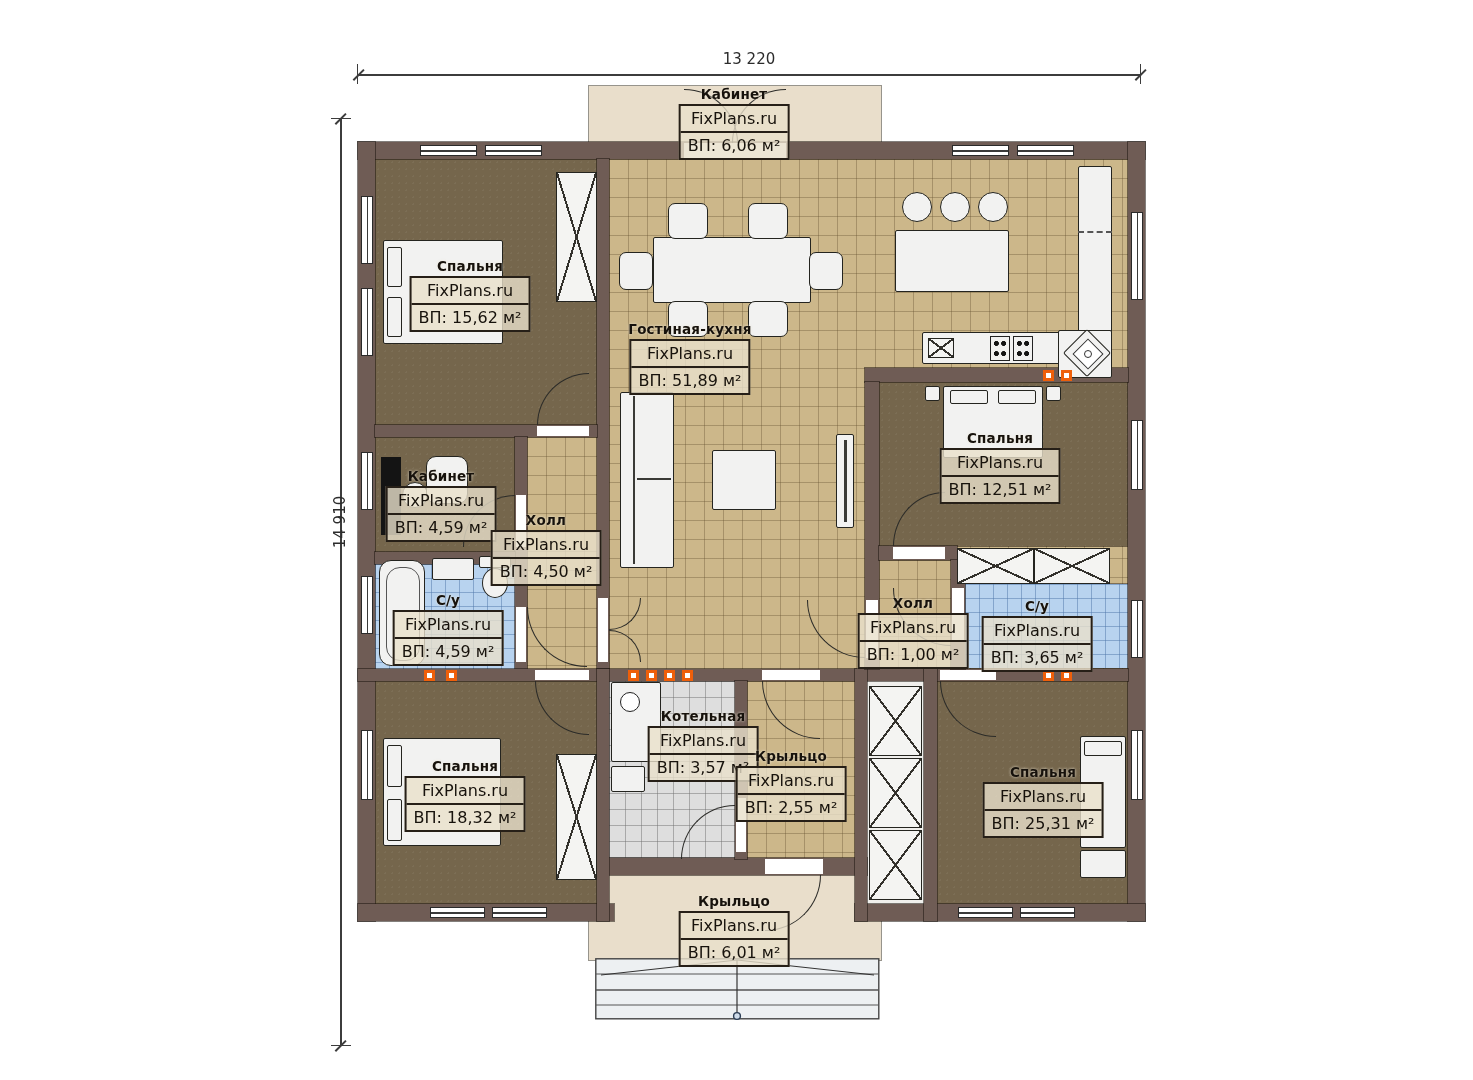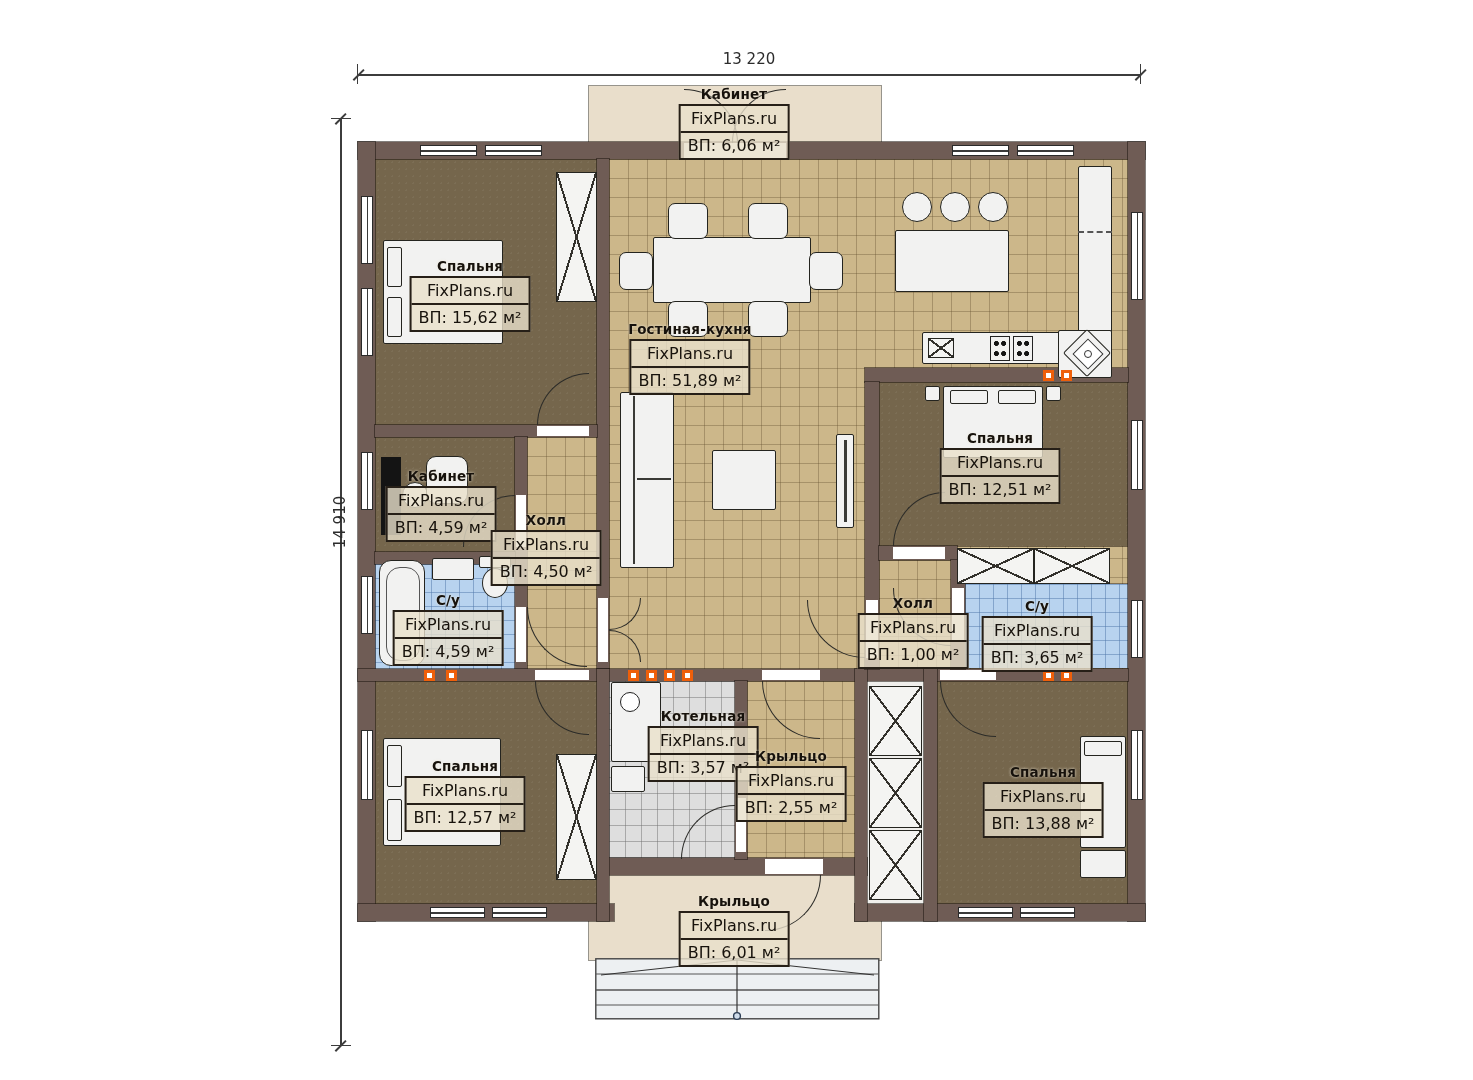--- a/index.html
+++ b/index.html
@@ -290,36 +290,36 @@
       <div class="lrow">ВП: 1,00 м²</div></div>
   </div>
   <div class="rlabel" style="left:1037px;top:598px">
     <div class="rtitle">С/у</div>
     <div class="lbox"><div class="lrow">FixPlans.ru</div>
       <div class="lrow">ВП: 3,65 м²</div></div>
   </div>
   <div class="rlabel" style="left:465px;top:758px">
     <div class="rtitle">Спальня</div>
     <div class="lbox"><div class="lrow">FixPlans.ru</div>
-      <div class="lrow">ВП: 12,57 м²</div></div>
+      <div class="lrow">ВП: 18,32 м²</div></div>
   </div>
   <div class="rlabel" style="left:703px;top:708px">
     <div class="rtitle">Котельная</div>
     <div class="lbox"><div class="lrow">FixPlans.ru</div>
       <div class="lrow">ВП: 3,57 м²</div></div>
   </div>
   <div class="rlabel" style="left:791px;top:748px">
     <div class="rtitle">Крыльцо</div>
     <div class="lbox"><div class="lrow">FixPlans.ru</div>
       <div class="lrow">ВП: 2,55 м²</div></div>
   </div>
   <div class="rlabel" style="left:1043px;top:764px">
     <div class="rtitle">Спальня</div>
     <div class="lbox"><div class="lrow">FixPlans.ru</div>
-      <div class="lrow">ВП: 13,88 м²</div></div>
+      <div class="lrow">ВП: 25,31 м²</div></div>
   </div>
   <div class="rlabel" style="left:734px;top:893px">
     <div class="rtitle">Крыльцо</div>
     <div class="lbox"><div class="lrow">FixPlans.ru</div>
       <div class="lrow">ВП: 6,01 м²</div></div>
   </div>
 
 </div>
 
 </body></html>

